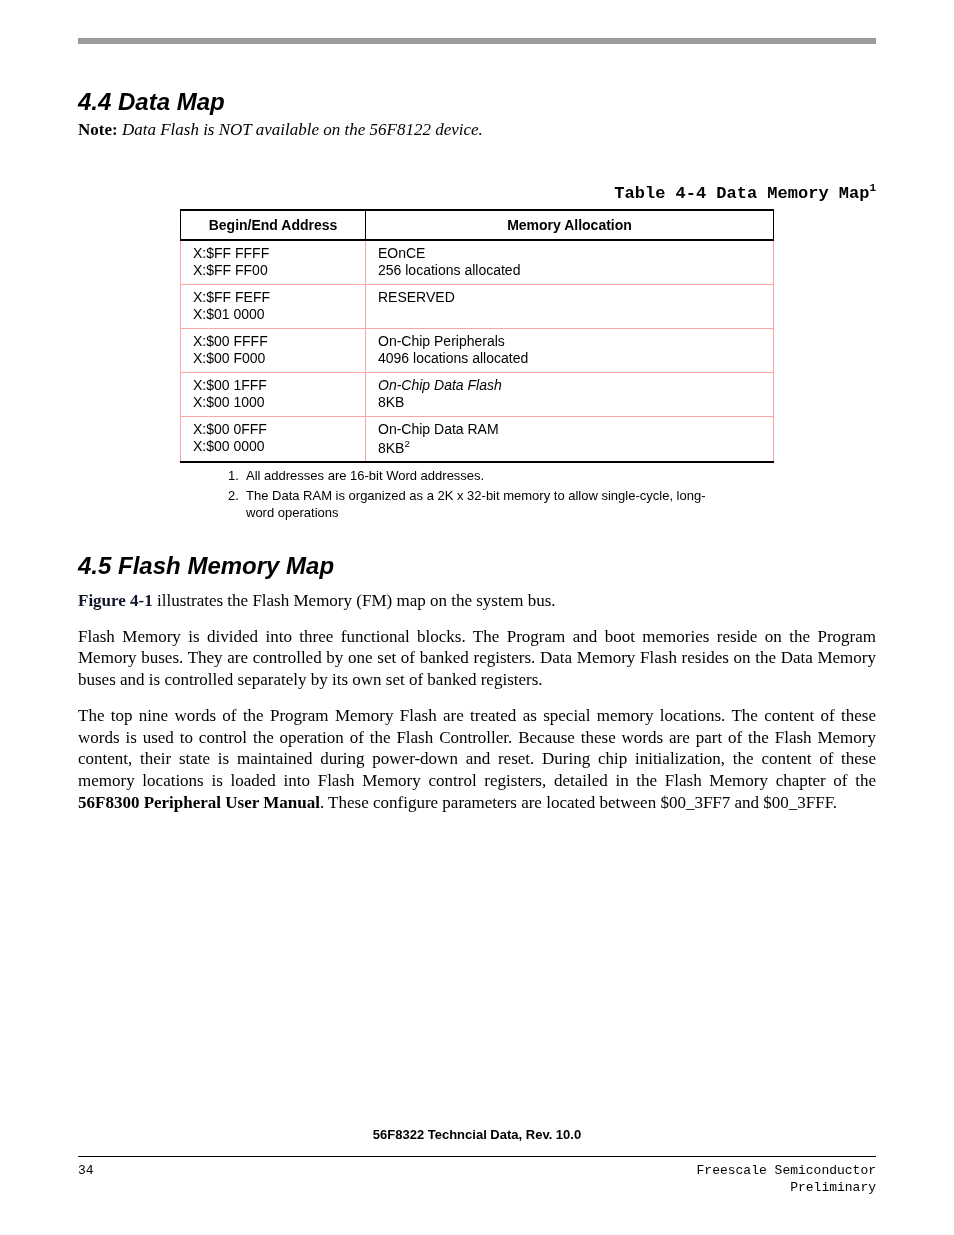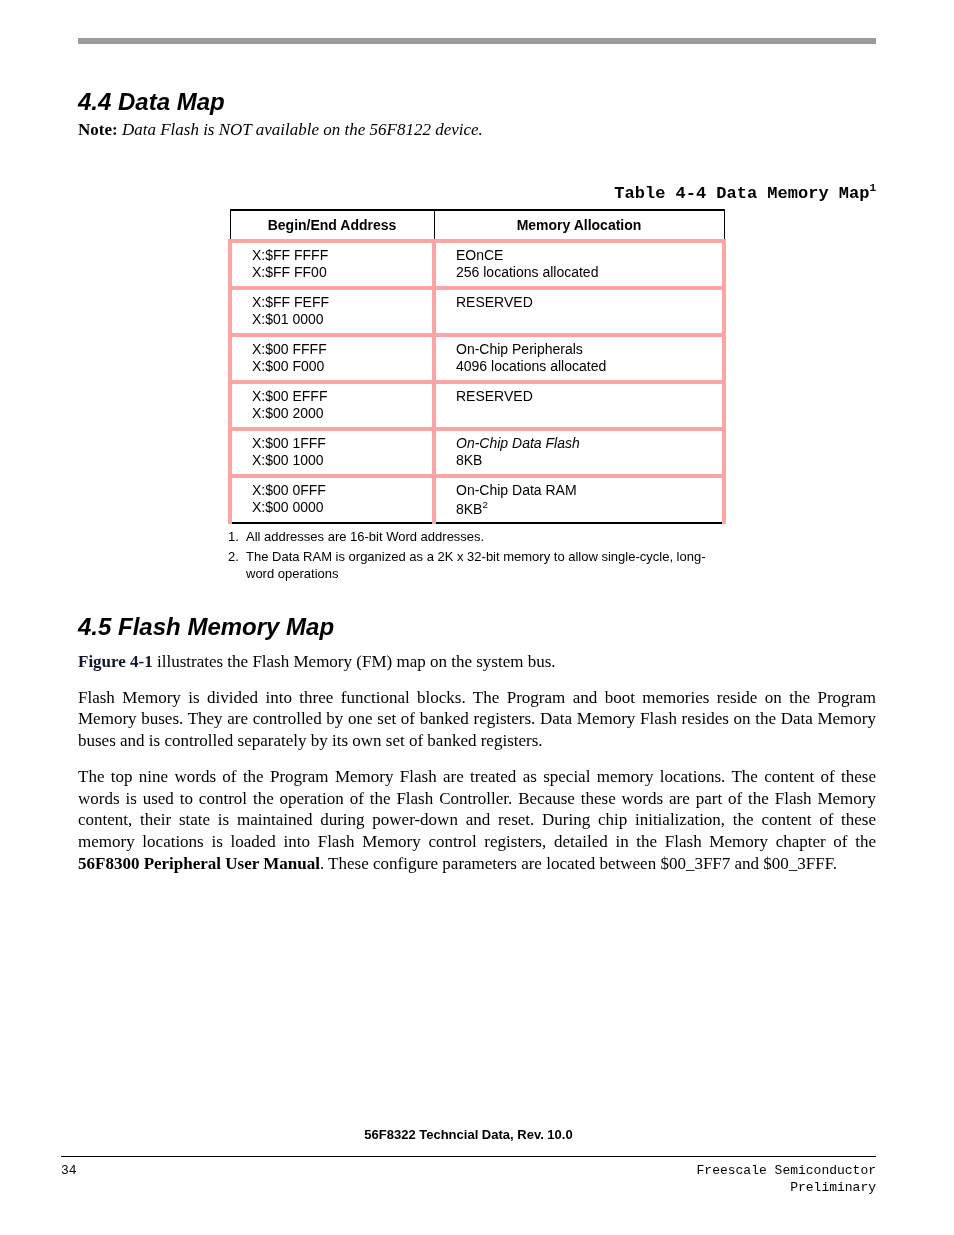--- a/index.html
+++ b/index.html
@@ -39,36 +39,36 @@
     font-family: Liberation Mono, monospace;
     font-weight: bold;
     font-size: 17px;
     text-align: right;
     margin-bottom: 6px;
   }
   .table-caption sup { font-size: 11px; }
   table.mem {
     border-collapse: collapse;
     margin: 0 auto;
-    width: 498px;
+    width: 594px;
     font-family: Arial, Helvetica, sans-serif;
     font-size: 14px;
   }
   table.mem th {
     border-top: 2px solid #000;
     border-bottom: 2px solid #000;
     border-left: 1px solid #000;
     border-right: 1px solid #000;
     padding: 6px 8px;
     font-weight: bold;
     text-align: center;
   }
   table.mem td {
-    border: 4px solid #fca5a5;
-    padding: 4px 20px;
+    border: 1px solid #fca5a5;
+    padding: 4px 12px;
     vertical-align: top;
     line-height: 1.25;
     margin-top: 38px;
   }
   table.mem tr:last-child td { border-bottom: 2px solid #000; }
   table.mem td.addr { width: 160px; }
   .ital { font-style: italic; }
   .footnotes {
     font-family: Arial, Helvetica, sans-serif;
     font-size: 13px;
@@ -85,21 +85,21 @@
   .body-text {
     font-size: 17px;
     line-height: 1.28;
     text-align: justify;
     margin: 10px 0 14px 0;
   }
   .link { color: #0f172a; }
   .bold { font-weight: bold; }
   .footer {
     position: absolute;
-    left: 61px;
+    left: 78px;
     right: 78px;
     bottom: 38px;
   }
   .footer-rule {
     border-top: 1px solid #000;
     margin-bottom: 6px;
   }
   .footer-title {
     font-family: Arial, Helvetica, sans-serif;
     font-weight: bold;
@@ -143,24 +143,20 @@
           <td class="addr">X:$FF FFFF<br>X:$FF FF00</td>
           <td>EOnCE<br>256 locations allocated</td>
         </tr>
         <tr>
           <td class="addr">X:$FF FEFF<br>X:$01 0000</td>
           <td>RESERVED</td>
         </tr>
         <tr>
           <td class="addr">X:$00 FFFF<br>X:$00 F000</td>
           <td>On-Chip Peripherals<br>4096 locations allocated</td>
-        </tr>
-        <tr>
-          <td class="addr">X:$00 EFFF<br>X:$00 2000</td>
-          <td>RESERVED</td>
         </tr>
         <tr>
           <td class="addr">X:$00 1FFF<br>X:$00 1000</td>
           <td><span class="ital">On-Chip Data Flash</span><br>8KB</td>
         </tr>
         <tr>
           <td class="addr">X:$00 0FFF<br>X:$00 0000</td>
           <td>On-Chip Data RAM<br>8KB<sup>2</sup></td>
         </tr>
       </tbody>

